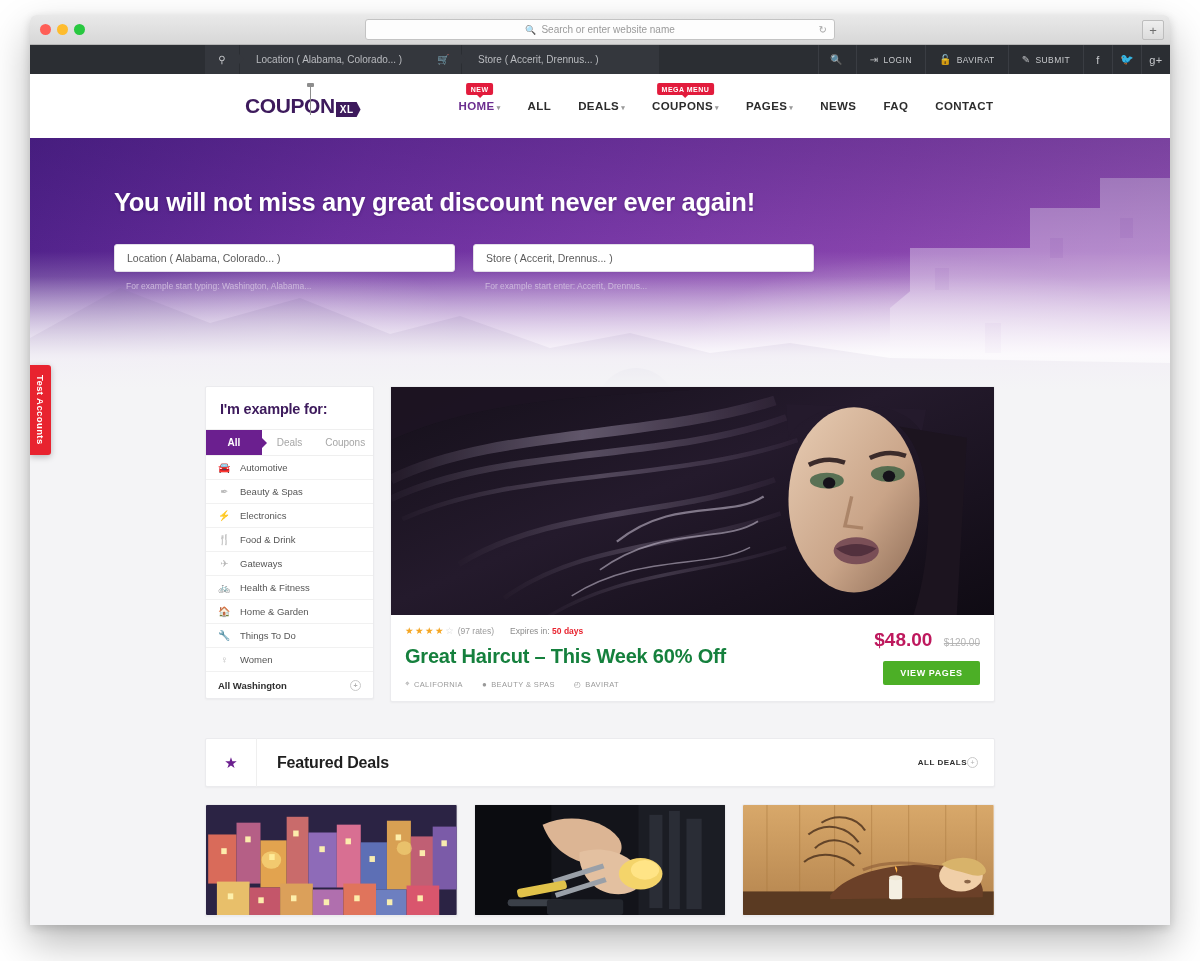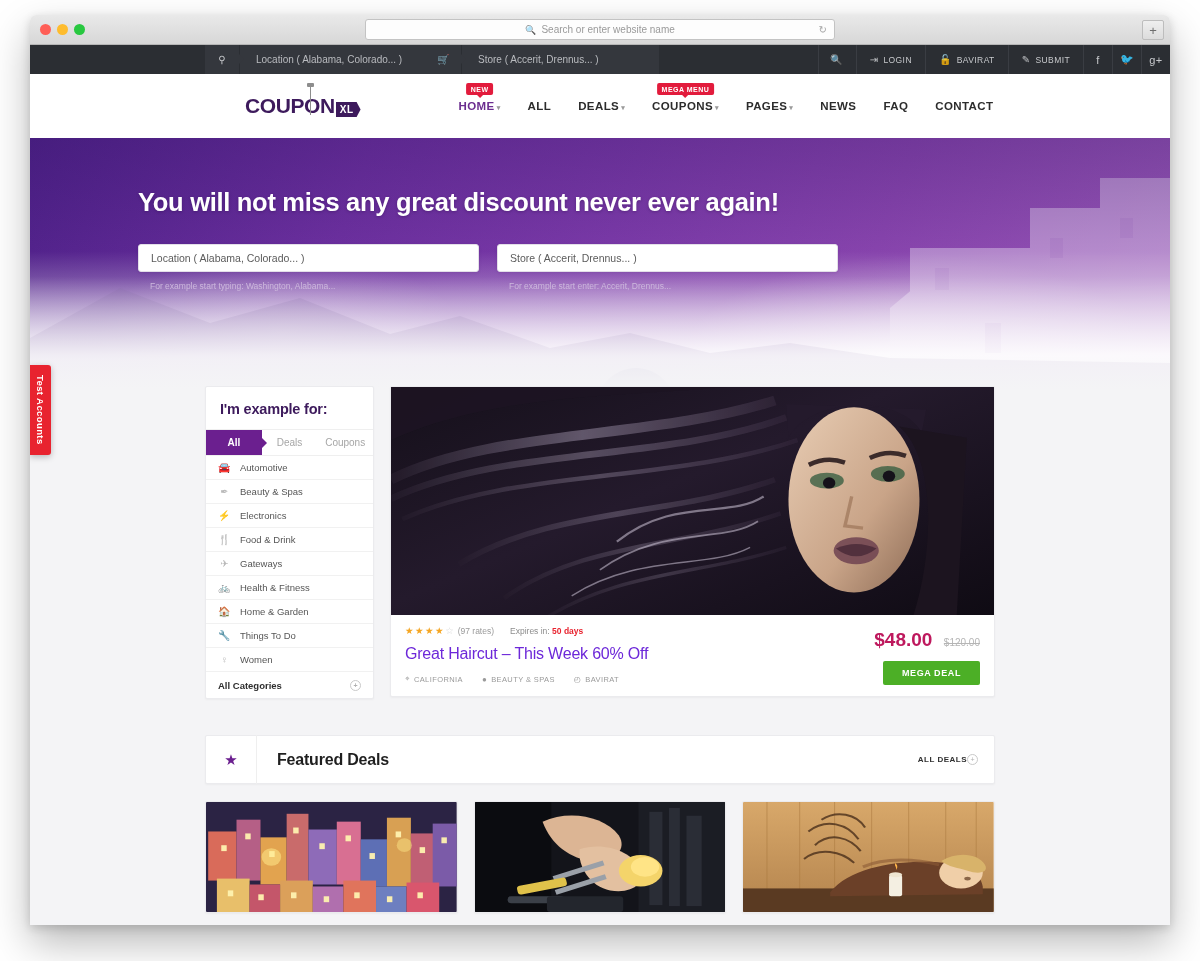--- a/index.html
+++ b/index.html
@@ -155,21 +155,21 @@
       linear-gradient(180deg, rgba(44,30,92,.0) 0%, rgba(255,255,255,.0) 55%, rgba(255,255,255,.9) 88%, #f4f4f6 100%),
       radial-gradient(ellipse 340px 150px at 78% 88%, rgba(255,255,255,.45), transparent 70%),
       radial-gradient(ellipse 260px 120px at 22% 78%, rgba(255,255,255,.22), transparent 70%),
       linear-gradient(110deg, #4b1f86 0%, #6b2f9e 28%, #7b3aa8 50%, #8a46ae 72%, #9b5bb8 100%);
   }
   .hero-buildings { position: absolute; inset: 0; opacity: .55; }
   .hero-overlay {
     position: absolute; inset: 0;
     background: linear-gradient(180deg, rgba(60,25,110,.32) 0%, rgba(110,50,160,.12) 45%, rgba(255,255,255,.75) 86%, #f4f4f6 100%);
   }
-  .hero-inner { position: relative; z-index: 3; padding-left: 108px; padding-top: 50px; }
+  .hero-inner { position: relative; z-index: 3; padding-left: 84px; padding-top: 50px; }
   .hero-title {
     font-size: 25.5px; font-weight: 700; color: #ffffff;
     letter-spacing: -0.3px;
     text-shadow: 0 1px 3px rgba(40,10,70,.35);
   }
   .hero-sub {
     margin-top: 15px; font-size: 12.5px; color: #f2e9f8; font-weight: 400;
     text-shadow: 0 1px 2px rgba(40,10,70,.25);
   }
   .hero-search { margin-top: 27px; display: flex; gap: 18px; }
@@ -269,21 +269,21 @@
   }
   .deal-photo { height: 228px; position: relative; overflow: hidden; background: #120d16; }
   .deal-body { padding: 10px 14px 12px; position: relative; }
   .deal-meta-top { display: flex; align-items: center; gap: 16px; }
   .stars { display: flex; gap: 1.5px; font-size: 9.5px; color: #f5a623; }
   .star-off { color: #d8d8d8; }
   .rates { font-size: 8.5px; color: #9a9a9a; margin-left: 4px; }
   .expires { font-size: 8.5px; color: #8d8d8d; }
   .expires b { color: #e8232f; font-weight: 600; }
   .deal-title {
-    margin-top: 9px; font-size: 16px; font-weight: 400; color: #6d28d9;
+    margin-top: 9px; font-size: 20px; font-weight: 700; color: #15803d;
     letter-spacing: -.2px;
   }
   .deal-tags { margin-top: 11px; display: flex; gap: 19px; }
   .tag { display: flex; align-items: center; gap: 4px; font-size: 7.5px; color: #9a9a9a; letter-spacing: .4px; }
   .tag .ic { font-size: 8px; color: #9a9a9a; }
   .price-block { position: absolute; right: 14px; top: 14px; text-align: right; }
   .price-now { font-size: 19px; font-weight: 700; color: #be185d; display: inline-block; }
   .price-old { font-size: 10px; color: #b5b5b5; text-decoration: line-through; margin-left: 7px; margin-top: 20px; }
   .view-deal {
     margin-top: 10px;
@@ -469,21 +469,21 @@
               <div class="cat-item">
                 <span class="cat-ico">🔧</span>
                 <span>Things To Do</span>
               </div>
               <div class="cat-item">
                 <span class="cat-ico">♀</span>
                 <span>Women</span>
               </div>
             </div>
           <div class="cat-all">
-            <span>All Categories</span>
+            <span>All Washington</span>
             <span class="round-ic">+</span>
           </div>
         </div>
 
         <div class="deal-card">
           <div class="deal-photo">
             <svg viewBox="0 0 534 228" preserveAspectRatio="xMidYMid slice" width="100%" height="100%">
               <defs>
                 <linearGradient id="hairBg" x1="0" y1="0" x2="1" y2="1">
                   <stop offset="0%" stop-color="#140f19"></stop>
@@ -562,21 +562,21 @@
                 <div class="tag">
                   <span class="ic">◴</span>
                   <span>BAVIRAT</span>
                 </div>
               </div>
             <div class="price-block">
               <div>
                 <span class="price-now">$48.00</span>
                 <span class="price-old">$120.00</span>
               </div>
-              <div class="view-deal">MEGA DEAL</div>
+              <div class="view-deal">VIEW PAGES</div>
             </div>
           </div>
         </div>
       </div>
 
       <div class="section-bar">
         <div class="sec-star">★</div>
         <div class="sec-div"></div>
         <div class="sec-title">Featured Deals</div>
         <div class="sec-right">

